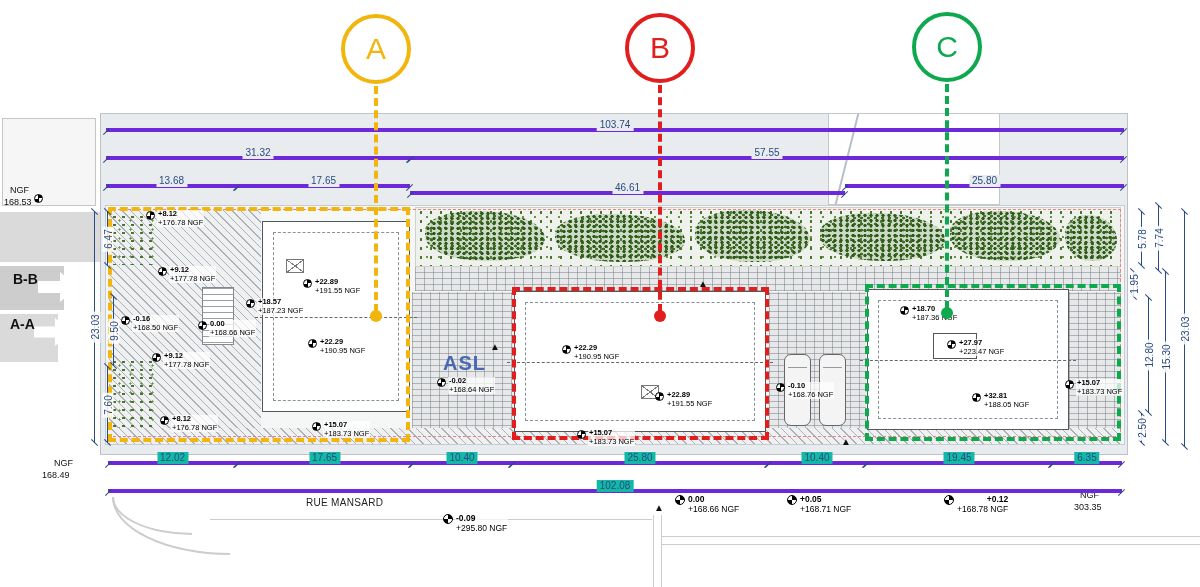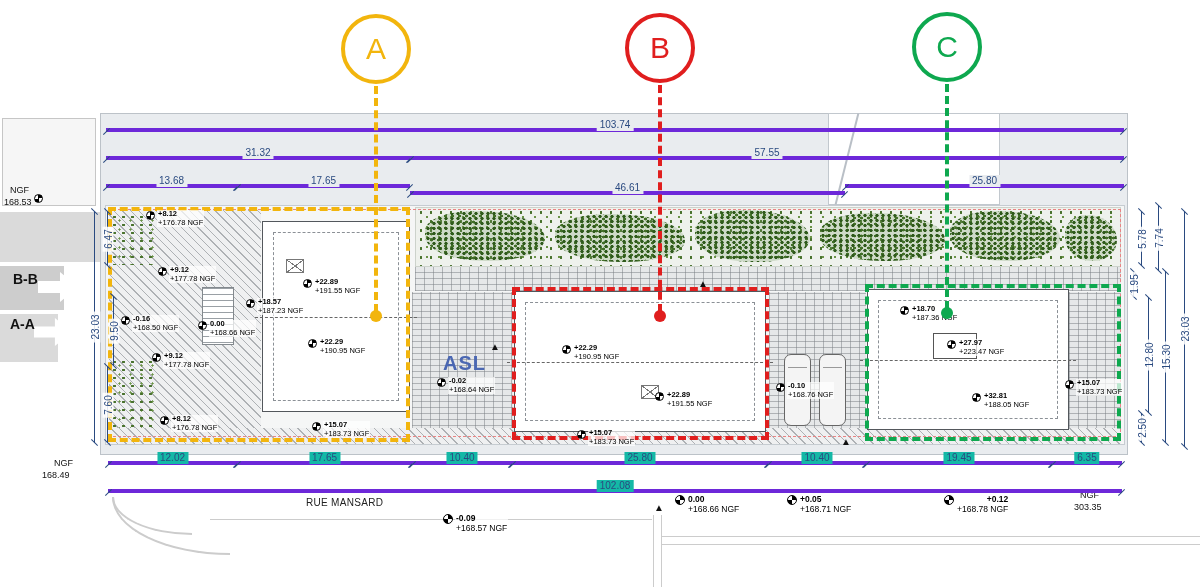--- a/index.html
+++ b/index.html
@@ -492,21 +492,21 @@
       <span class="mk-ic"></span>
       <span class="mk-tx">
         <b>+15.07</b>
         <i>+183.73 NGF</i>
       </span>
     </div>
     <div class="marker st" style="left: 443px; top: 494px; margin-top: 19px;">
       <span class="mk-ic"></span>
       <span class="mk-tx">
         <b>-0.09</b>
-        <i>+168.57 NGF</i>
+        <i>+295.80 NGF</i>
       </span>
     </div>
     <div class="marker st" style="left: 675px; top: 494px;">
       <span class="mk-ic"></span>
       <span class="mk-tx">
         <b>0.00</b>
         <i>+168.66 NGF</i>
       </span>
     </div>
     <div class="marker st" style="left: 787px; top: 494px;">

